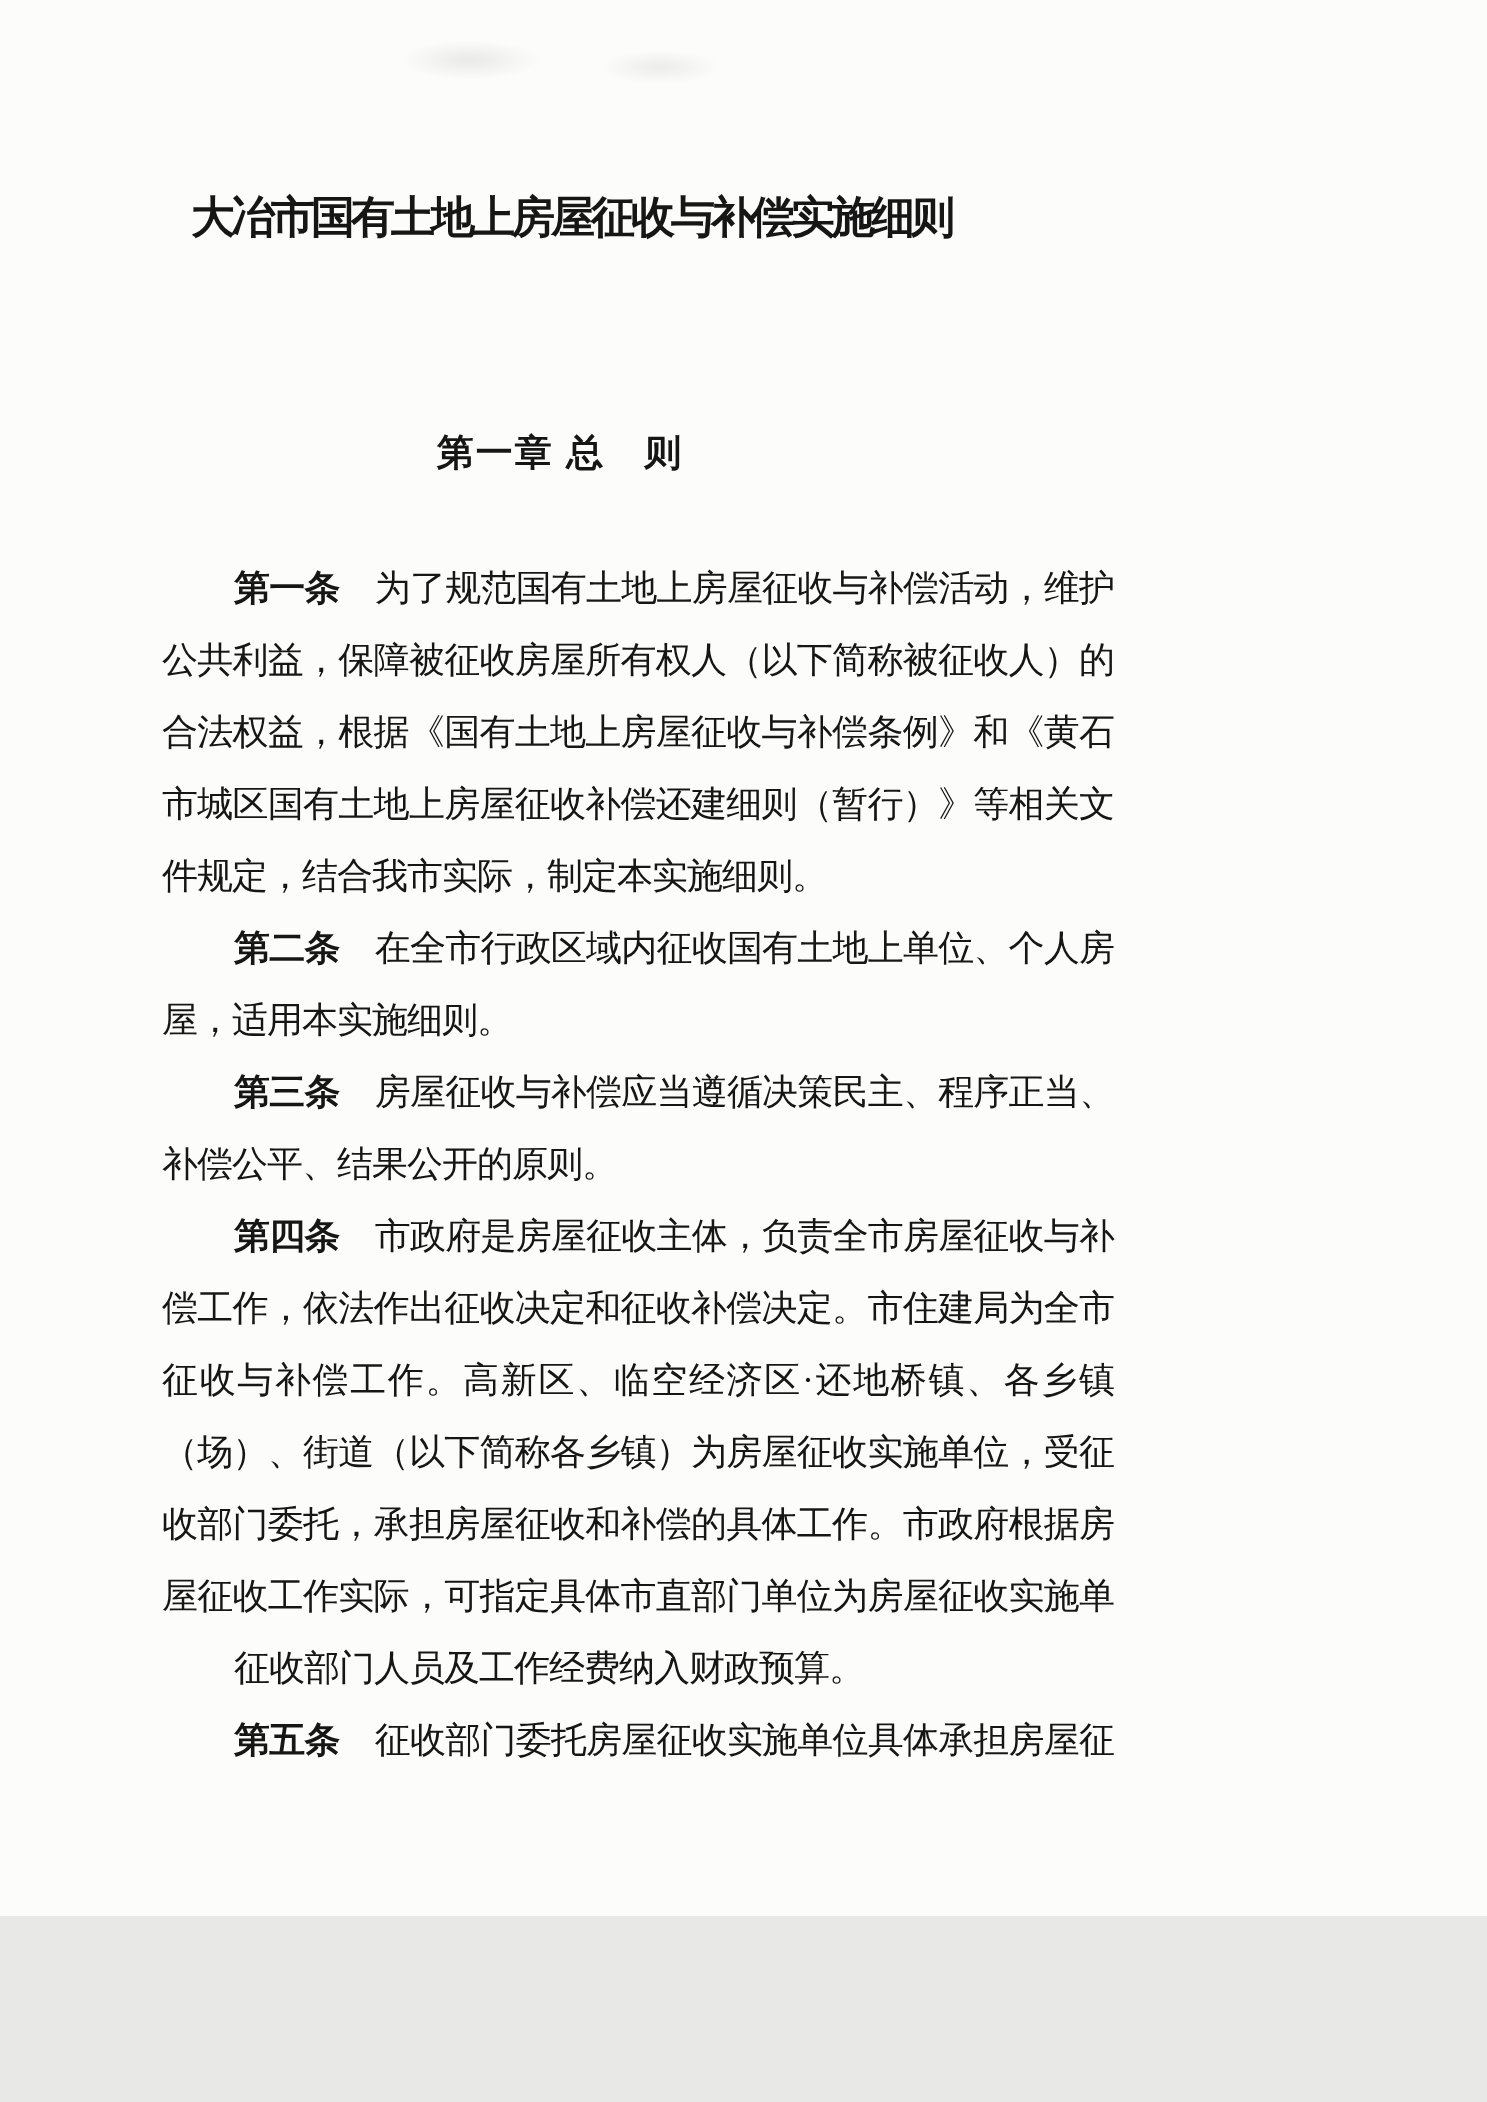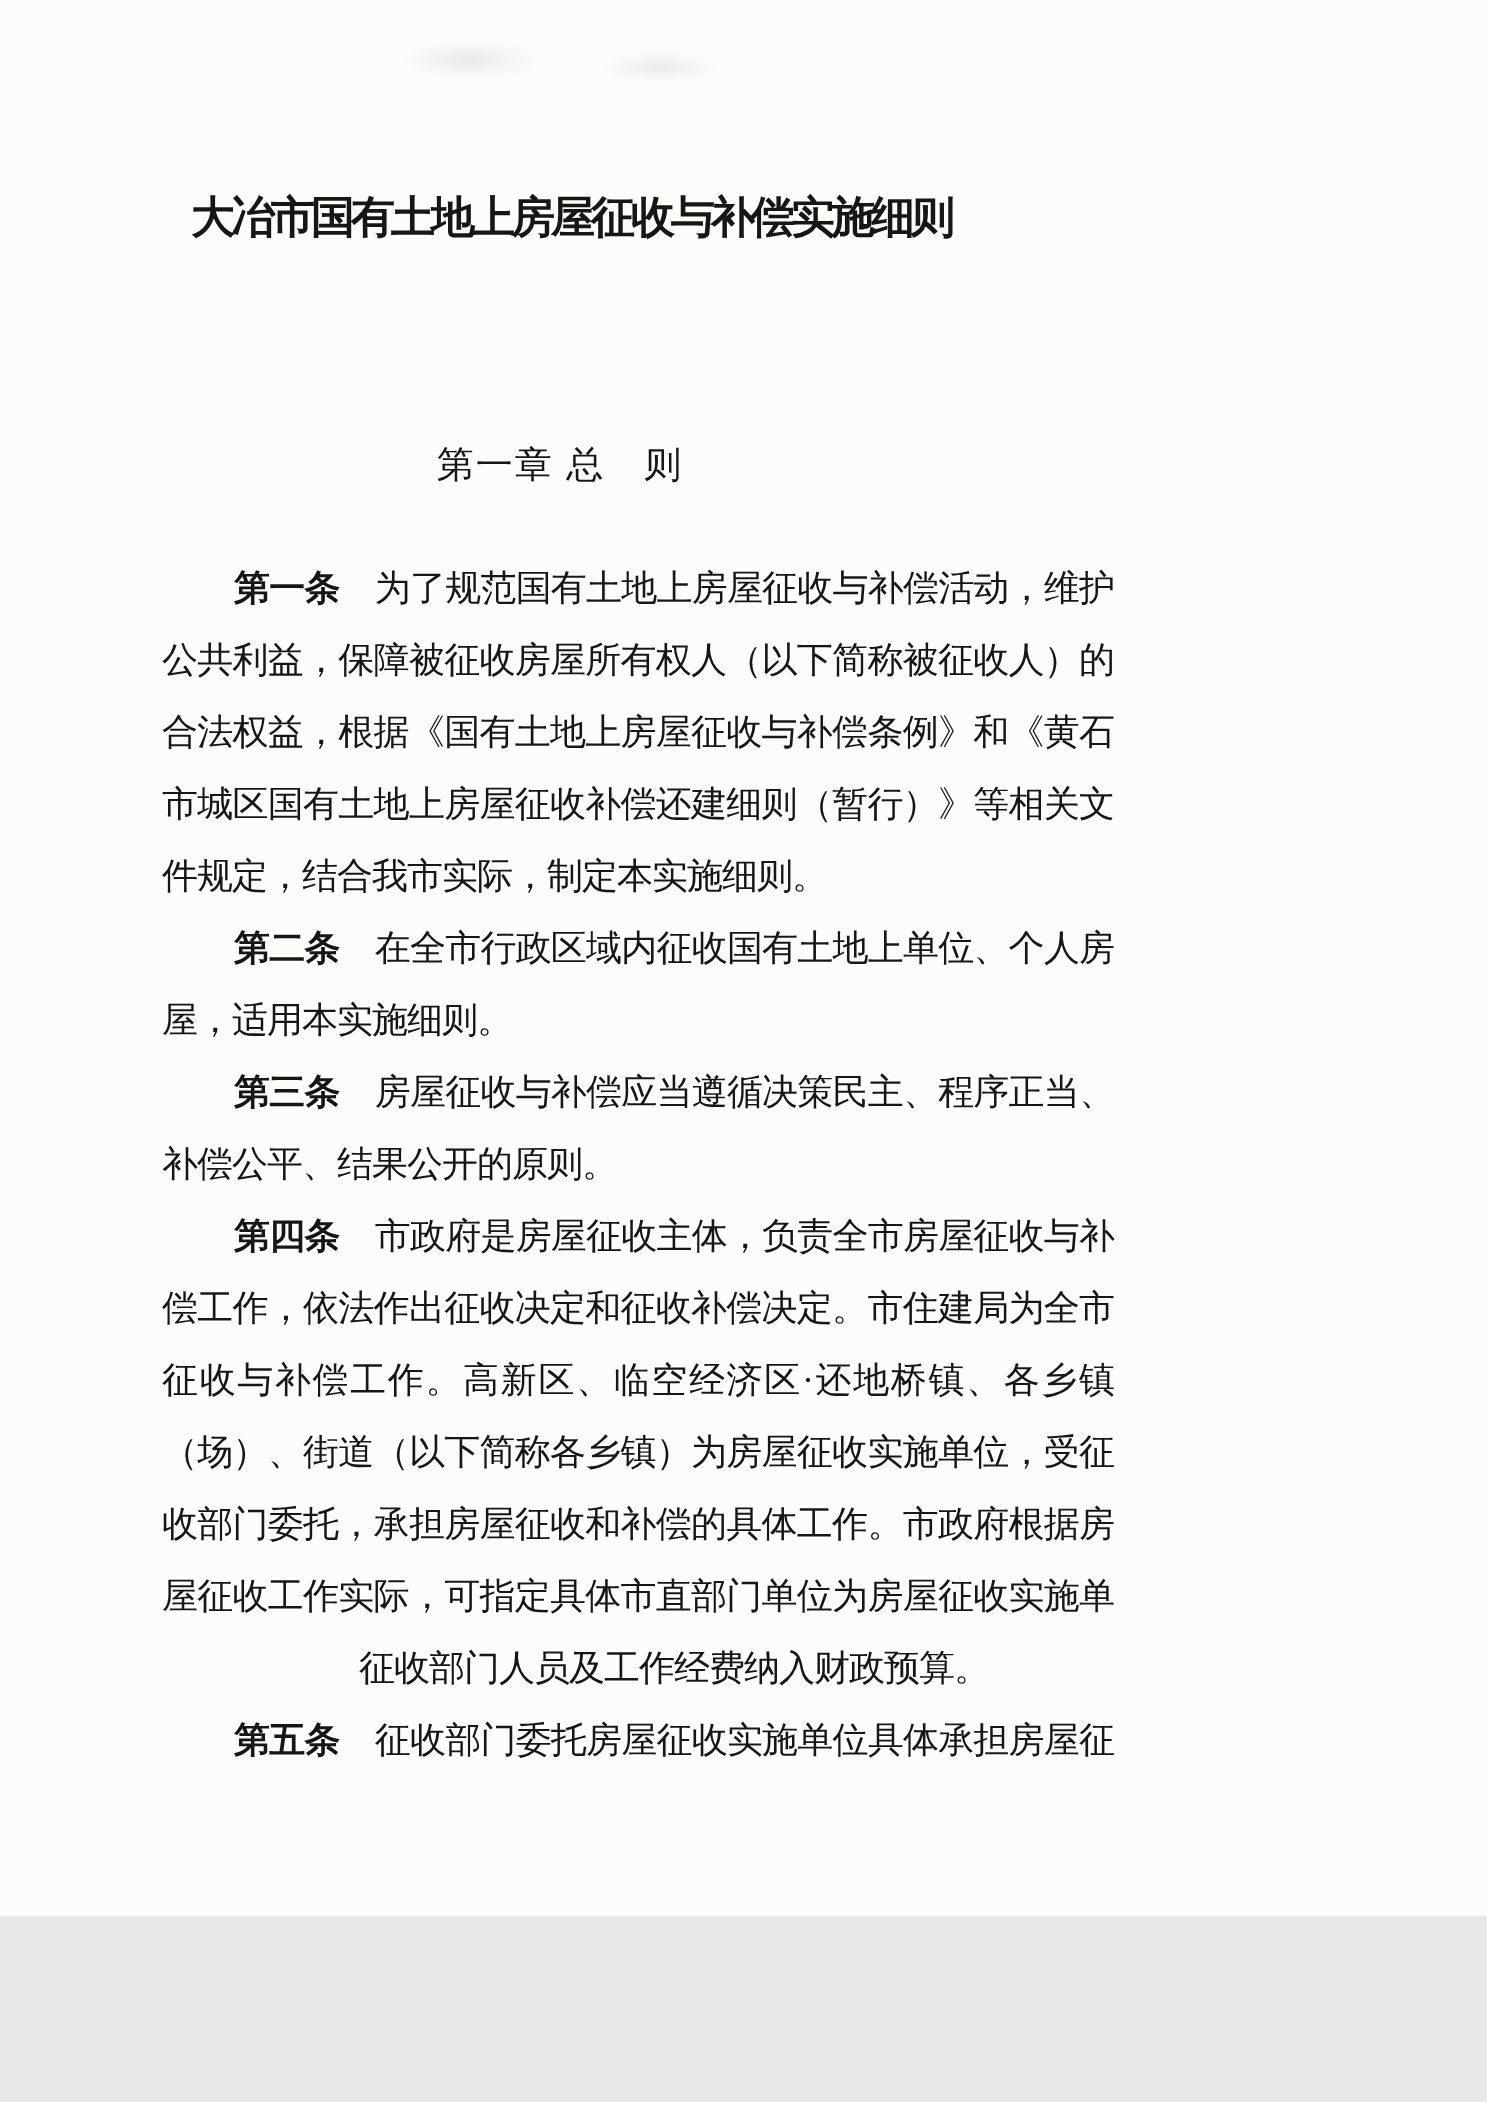--- a/index.html
+++ b/index.html
@@ -18,33 +18,33 @@
     background:radial-gradient(ellipse at center,rgba(120,120,118,.14),rgba(120,120,118,0) 70%);}
   .smudge.s2{left:600px;top:50px;width:120px;height:34px;
     background:radial-gradient(ellipse at center,rgba(120,120,118,.12),rgba(120,120,118,0) 70%);}
   .title{
     position:absolute;left:151px;top:188px;width:840px;
     text-align:center;
     font-size:44px;font-weight:700;letter-spacing:-4px;
     white-space:nowrap;
   }
   .chapter{
-    position:absolute;left:145px;top:440px;width:830px;
+    position:absolute;left:145px;top:428px;width:830px;
     text-align:center;
     font-family:"Liberation Sans","DejaVu Sans",sans-serif;
-    font-size:37px;font-weight:400;letter-spacing:2px;
+    font-size:37px;font-weight:700;letter-spacing:2px;
   }
   .body-block{
     position:absolute;left:162px;top:552px;width:952px;
     font-size:36px;line-height:71px;letter-spacing:-1px;
   }
   .line{white-space:nowrap;}
   .line.w{white-space:normal;}
   .line.j{text-align:justify;text-align-last:justify;white-space:normal;}
-  .line.indent{text-indent:2em;text-align:center;}
+  .line.indent{text-indent:2em;}
   .kw{font-family:"Liberation Sans","DejaVu Sans",sans-serif;font-weight:700;}
   .page-number{
     position:absolute;left:158px;top:1976px;
     font-size:28px;letter-spacing:8px;color:#222;
   }
 </style>
 </head>
 <body>
 
 <div class="page">

